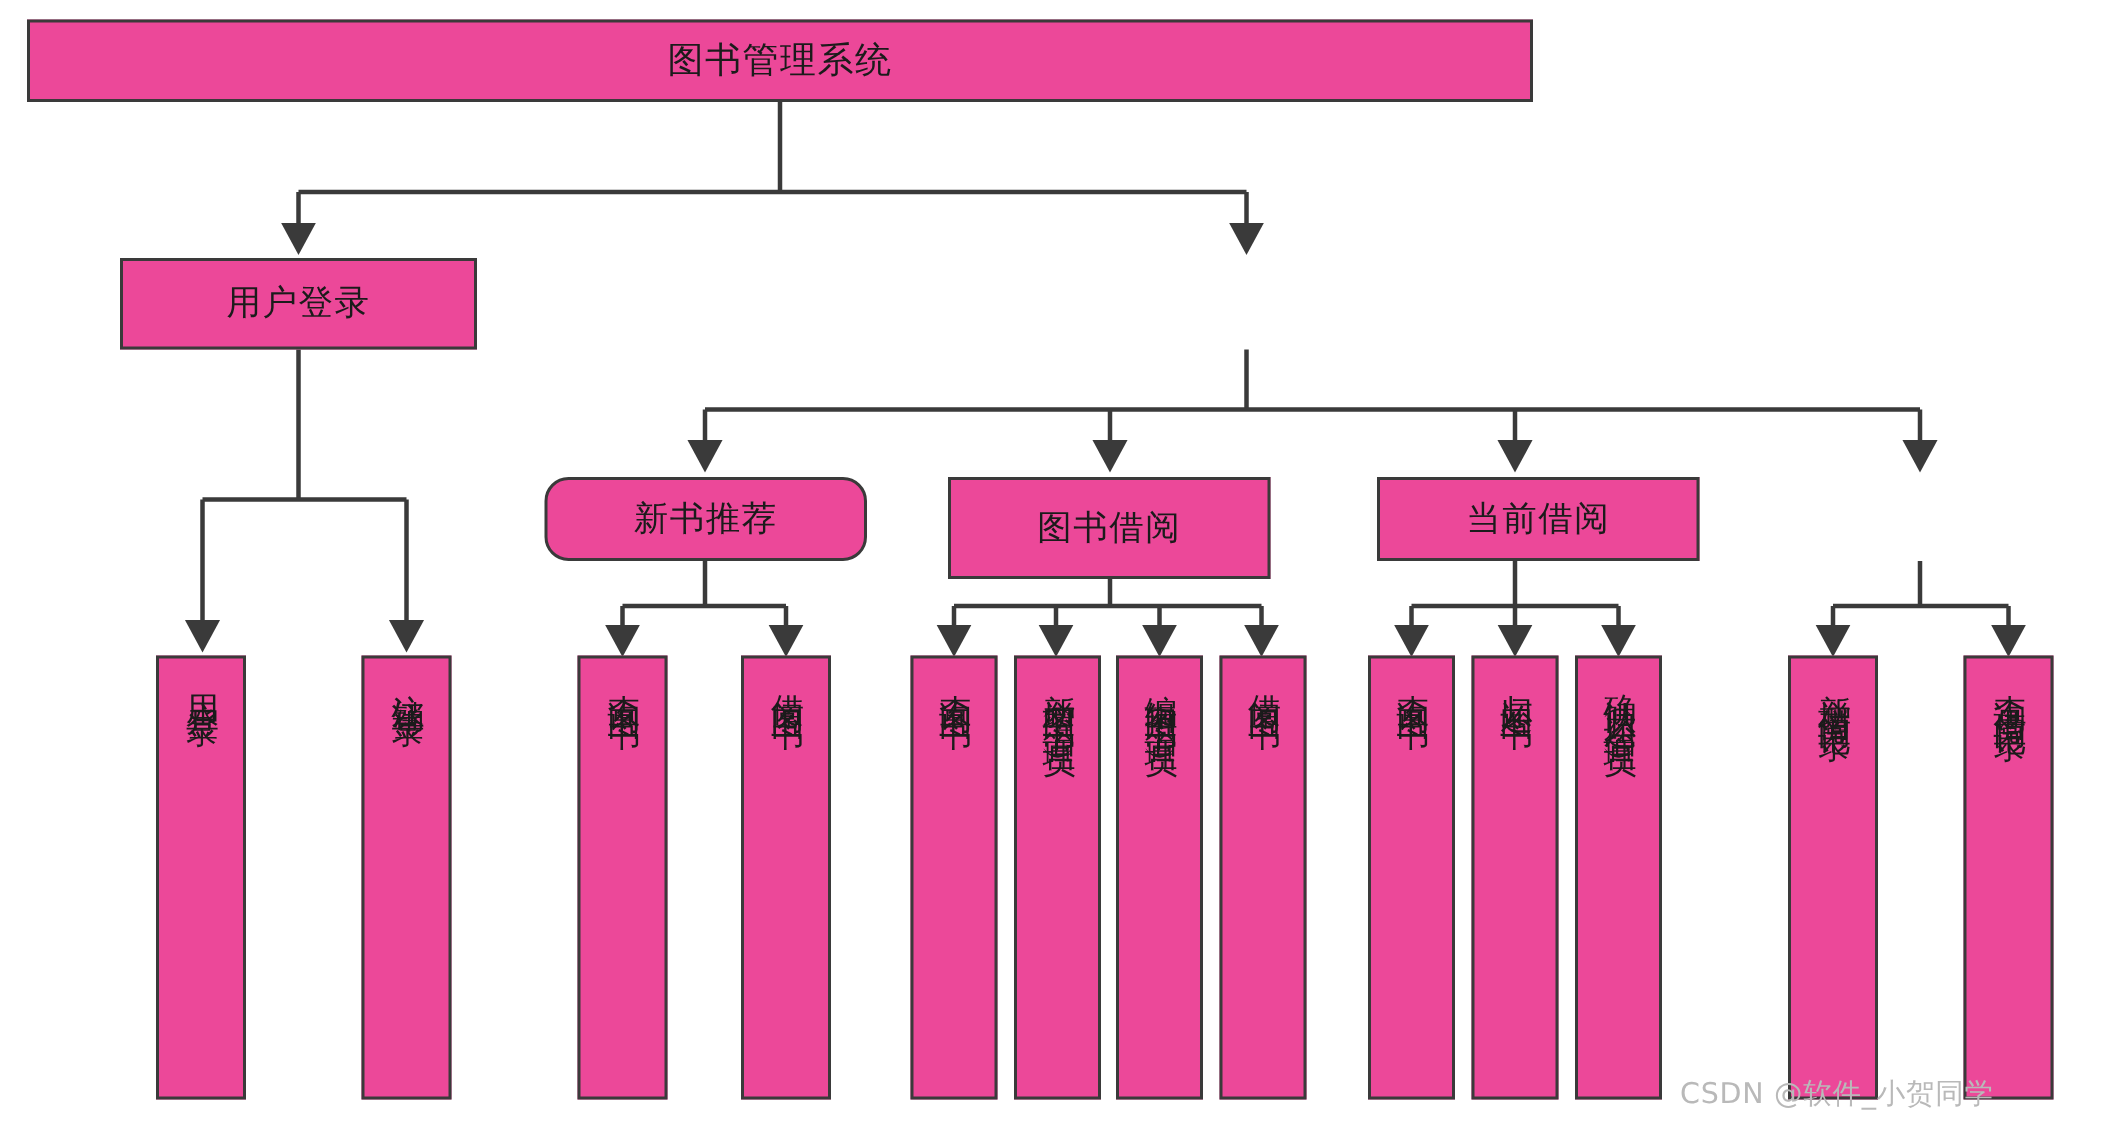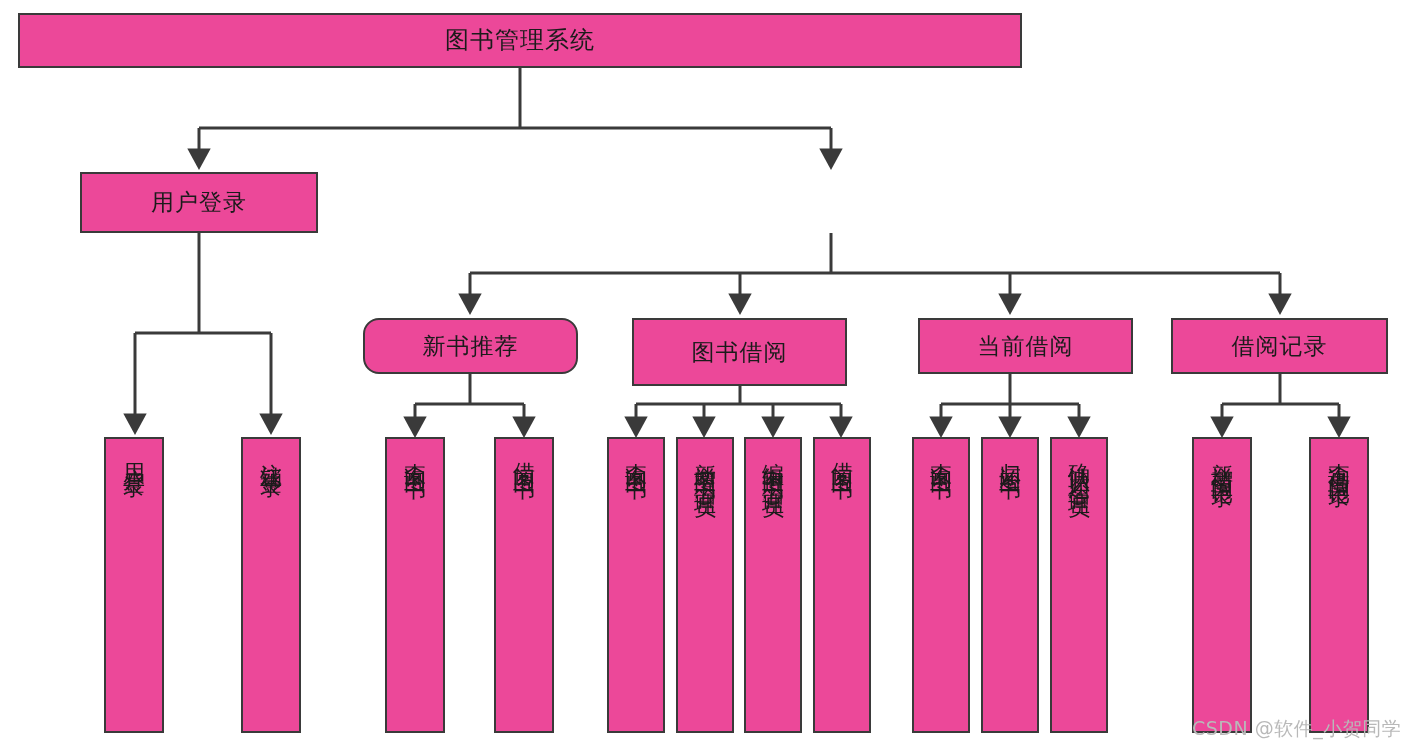--- a/index.html
+++ b/index.html
@@ -139,23 +139,20 @@
 
   <div class="node horiz" style="left:363px; top:318px; width:215px; height:56px;border-radius:16px;">
     <span class="label">新书推荐</span>
   </div>
   <div class="node horiz" style="left:632px; top:318px; width:215px; height:68px;">
     <span class="label">图书借阅</span>
   </div>
   <div class="node horiz" style="left:902px; top:318px; width:215px; height:56px;margin-left:16px;">
     <span class="label">当前借阅</span>
   </div>
-  <div class="node horiz" style="left:1171px; top:318px; width:217px; height:56px;">
-    <span class="label">借阅记录</span>
-  </div>
 
   <div class="node vert" style="left:104px; top:437px; width:60px; height:296px;">
     <span class="label">用户登录</span>
   </div>
   <div class="node vert" style="left:241px; top:437px; width:60px; height:296px;">
     <span class="label">注销登录</span>
   </div>
 
   <div class="node vert" style="left:385px; top:437px; width:60px; height:296px;">
     <span class="label">查询图书</span>
@@ -187,15 +184,15 @@
     <span class="label">确认归还（管理员）</span>
   </div>
 
   <div class="node vert" style="left:1192px; top:437px; width:60px; height:296px;">
     <span class="label">新增借阅记录</span>
   </div>
   <div class="node vert" style="left:1309px; top:437px; width:60px; height:296px;">
     <span class="label">查询借阅记录</span>
   </div>
 
-  <div class="watermark" style="left:1192px; top:716px;">CSDN @软件_小贺同学</div>
+  <div class="watermark" style="left:1120px; top:716px;">CSDN @软件_小贺同学</div>
 
 </div>
 
 </body></html>

